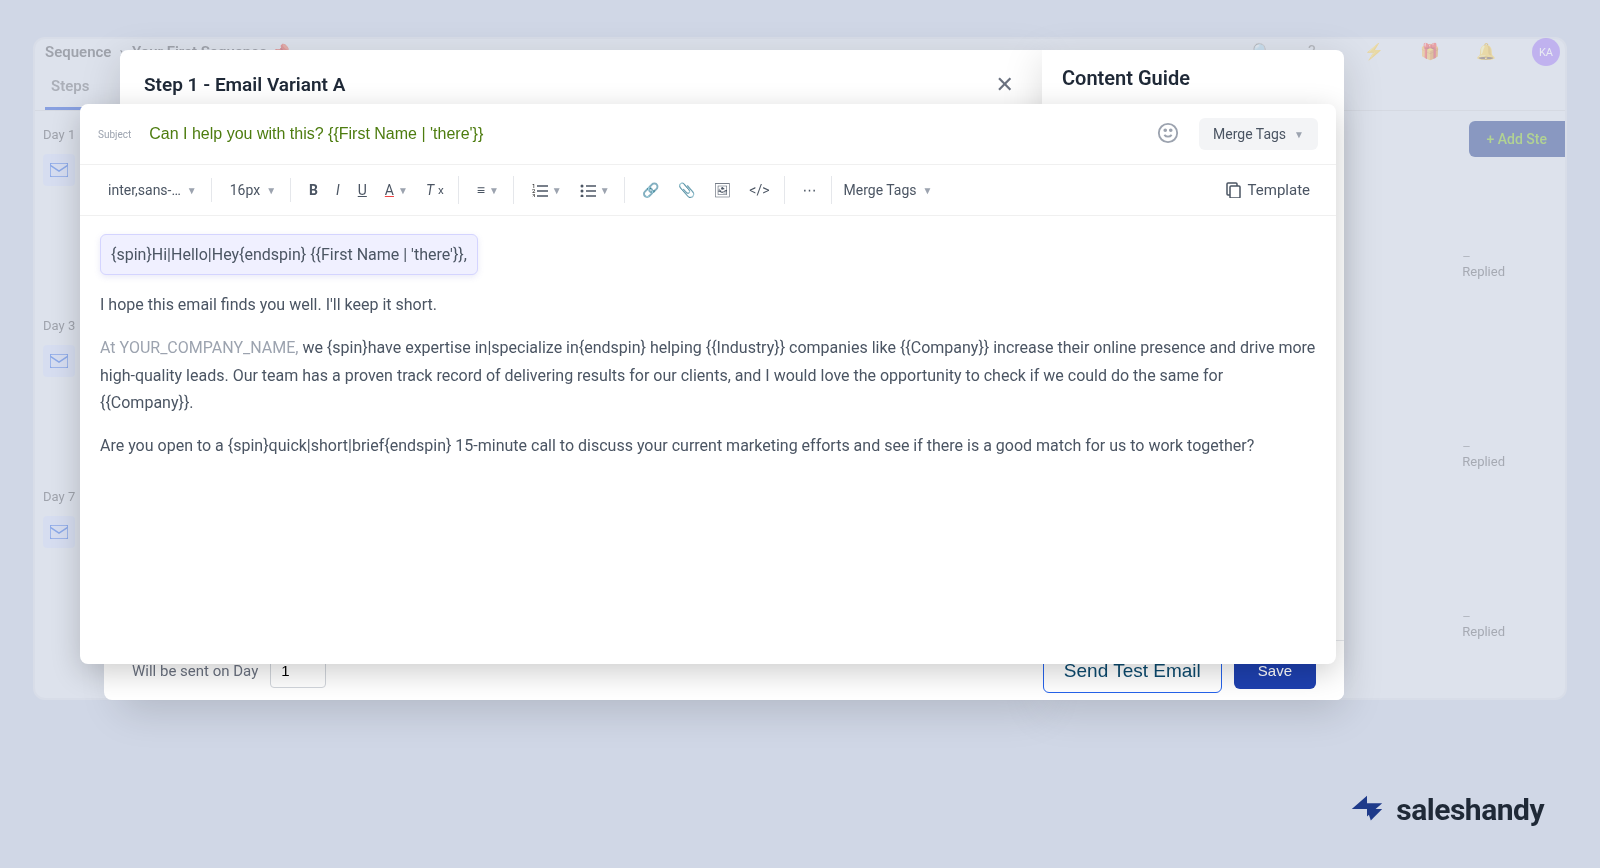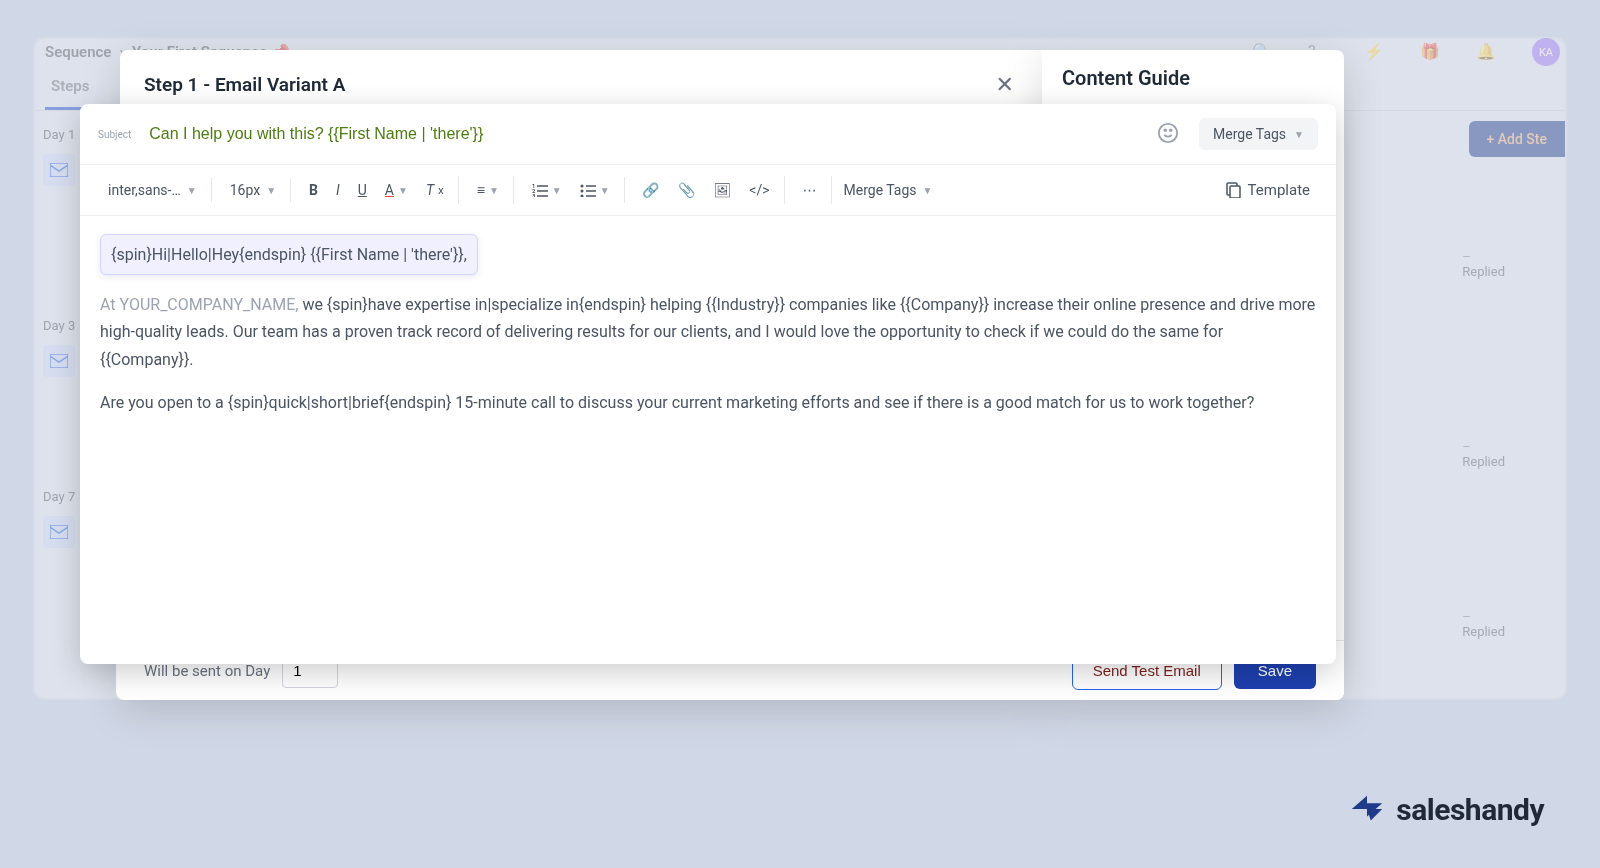--- a/index.html
+++ b/index.html
@@ -6,21 +6,21 @@
 body { font-family: -apple-system, BlinkMacSystemFont, 'Segoe UI', Roboto, sans-serif; background: #d0d7e6; width: 1600px; height: 868px; overflow: hidden; position: relative; }
 
 .app-bg { position: absolute; top: 37px; left: 33px; right: 33px; bottom: 168px; background: #f0f2f5; border-radius: 12px; border: 2px solid #e5e7eb; overflow: hidden; filter: opacity(0.4); }
 .bg-header { display: flex; align-items: center; padding: 4px 10px; color: #555; font-weight: 600; font-size: 15px; }
 .bg-header .crumb-sep { margin: 0 8px; }
 .bg-tabs { display: flex; gap: 24px; padding: 0 10px; border-bottom: 1px solid #ddd; }
 .bg-tab { padding: 12px 6px; color: #737373; font-weight: 600; border-bottom: 3px solid #1d4ed8; font-size: 15px; }
 .bg-sidebar { padding: 8px; }
 .bg-day { font-size: 13px; color: #555; padding: 8px 0; }
 .bg-email-icon { width: 32px; height: 32px; background: #e0e7ff; border-radius: 4px; display: flex; align-items: center; justify-content: center; margin: 4px 0; }
-.bg-add-step { position: absolute; top: 82px; right: 0; background: #1e3a8a; color: #fdba74; padding: 10px 18px; border-radius: 6px 0 0 6px; font-size: 14px; font-weight: 500; }
+.bg-add-step { position: absolute; top: 82px; right: 0; background: #1e3a8a; color: #84cc16; padding: 10px 18px; border-radius: 6px 0 0 6px; font-size: 14px; font-weight: 500; }
 .bg-replied { position: absolute; right: 60px; color: #666; font-size: 13px; }
 .bg-dash { color: #888; }
 .top-icons { position: absolute; top: 38px; right: 40px; display: flex; gap: 36px; align-items: center; opacity: 0.35; }
 .top-icons span { width: 20px; height: 20px; color: #666; }
 .avatar { width: 28px; height: 28px; background: #8b5cf6; border-radius: 50%; color: white; font-size: 11px; display: flex; align-items: center; justify-content: center; }
 
 .modal-container { position: absolute; top: 50px; left: 120px; right: 256px; bottom: 168px; display: flex; }
 .modal-left { flex: 1; background: white; border-radius: 8px 0 0 8px; box-shadow: 0 10px 40px rgba(0,0,0,0.15); display: flex; flex-direction: column; }
 .modal-right { width: 302px; background: white; border-radius: 0 8px 8px 0; box-shadow: 0 10px 40px rgba(0,0,0,0.15); padding: 16px 0; overflow: hidden; }
 
@@ -42,24 +42,24 @@
 .tb-btn { padding: 6px 8px; color: #4b5563; cursor: pointer; border-radius: 4px; font-size: 14px; display: flex; align-items: center; gap: 4px; }
 .tb-dd { font-size: 14px; color: #4b5563; display: flex; align-items: center; gap: 6px; padding: 4px 8px; cursor: pointer; }
 .chev { font-size: 10px; color: #9ca3af; }
 .template-btn { margin-left: auto; color: #4b5563; font-size: 15px; display: flex; align-items: center; gap: 6px; padding: 6px 12px; cursor: pointer; }
 
 .editor-body { flex: 1; padding: 18px 20px; font-size: 16px; color: #4b5563; line-height: 1.7; overflow: auto; }
 .spin-highlight { background: #f0f0ff; border: 1px solid #d4d4ff; border-radius: 6px; padding: 6px 10px; display: inline-block; box-shadow: 0 2px 6px rgba(100,100,200,0.15); }
 .editor-body p { margin-bottom: 16px; }
 .gray-text { color: #9ca3af; }
 
-.bottom-bar { position: absolute; left: 116px; right: 256px; bottom: 168px; background: white; padding: 14px 28px; display: flex; align-items: center; gap: 12px; border-top: 1px solid #e5e7eb; border-radius: 0 0 8px 8px; z-index: 5; height: 60px; }
+.bottom-bar { position: absolute; left: 104px; right: 256px; bottom: 168px; background: white; padding: 14px 28px; display: flex; align-items: center; gap: 12px; border-top: 1px solid #e5e7eb; border-radius: 0 0 8px 8px; z-index: 5; height: 60px; }
 .sent-label { font-size: 15px; color: #6b7280; }
 .day-input { width: 56px; padding: 8px 10px; border: 1px solid #d1d5db; border-radius: 4px; font-size: 15px; }
-.send-test { margin-left: auto; padding: 10px 20px; border: 1px solid #2563eb; color: #7f1d1d; background: white; border-radius: 6px; font-size: 15px; cursor: pointer; }
+.send-test { margin-left: auto; padding: 10px 20px; border: 1px solid #2563eb; color: #0c4a6e; background: white; border-radius: 6px; font-size: 19px; cursor: pointer; }
 .save-btn { padding: 10px 24px; background: #1e40af; color: white; border: none; border-radius: 6px; font-size: 15px; cursor: pointer; }
 
 .guide-title { font-size: 20px; font-weight: 600; color: #1f2937; padding: 0 20px 14px; }
 .tip-card { margin: 0 14px 14px; background: #f8fafc; border-radius: 8px; padding: 14px; }
 .tip-title { font-size: 13px; font-weight: 600; color: #1f2937; margin-bottom: 6px; }
 .tip-body { font-size: 12px; color: #6b7280; line-height: 1.5; margin-bottom: 10px; }
 .tip-footer { display: flex; justify-content: space-between; align-items: center; }
 .tip-link { color: #2563eb; font-size: 12px; font-weight: 600; }
 .tip-nav { display: flex; gap: 8px; color: #2563eb; font-size: 14px; }
 
@@ -326,20 +326,21 @@
       <svg width="16" height="16" viewBox="0 0 16 16" fill="none" stroke="#4b5563" stroke-width="1.5">
           <rect x="1" y="1" width="10" height="12" rx="1"></rect>
           <rect x="4" y="4" width="10" height="12" rx="1" fill="white"></rect>
         </svg>
       <span>Template</span>
     </div>
   </div>
 
   <div class="editor-body">
     <p><span class="spin-highlight">{spin}Hi|Hello|Hey{endspin} {{First Name | 'there'}},</span></p>
+    <p>I hope this email finds you well. I'll keep it short.</p>
     <p><span class="gray-text">At YOUR_COMPANY_NAME,</span><span> we {spin}have expertise in|specialize in{endspin} helping {{Industry}} companies like {{Company}} increase their online presence and drive more high-quality leads. Our team has a proven track record of delivering results for our clients, and I would love the opportunity to check if we could do the same for {{Company}}.</span></p>
     <p>Are you open to a {spin}quick|short|brief{endspin} 15-minute call to discuss your current marketing efforts and see if there is a good match for us to work together?</p>
   </div>
 </div>
 
 <div class="bottom-bar">
   <span class="sent-label">Will be sent on Day</span>
   <input class="day-input" value="1" style="">
   <button class="send-test">Send Test Email</button>
   <button class="save-btn">Save</button>

